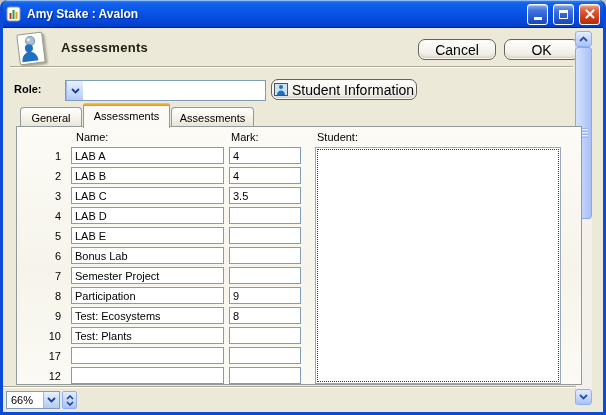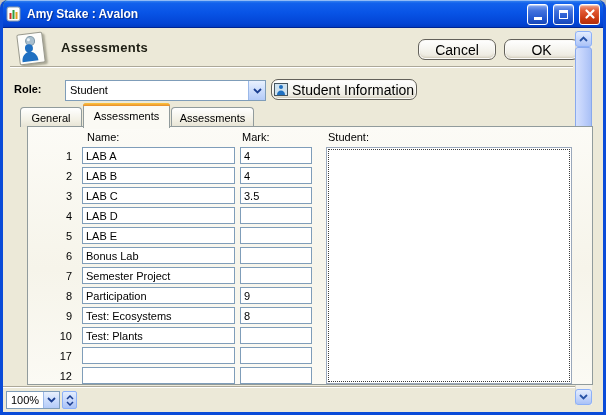--- a/index.html
+++ b/index.html
@@ -62,21 +62,21 @@
   }
   .tab.active::before{
     content:"";position:absolute;left:-1px;right:-1px;top:-1px;height:3px;
     background:linear-gradient(180deg,#ffc73c,#e68b2c);border-radius:3px 3px 0 0;
   }
   .tab-general{left:17px;width:62px;}
   .tab-assessments{left:80px;width:87px;}
   .tab-attachments{left:168px;width:83px;}
   
   .panel{
-    position:absolute;left:24px;top:98px;width:566px;height:259px;z-index:2;
+    position:absolute;left:13px;top:98px;width:566px;height:259px;z-index:2;
     border:1px solid #919b9c;background:linear-gradient(180deg,#fcfbf6 0%,#f6f4ea 55%,#fbfaf4 100%);
   }
   .col-header{position:absolute;top:4px;color:#000;}
   .h-name{left:59px;}
   .h-mark{left:214px;}
   .h-comments{left:300px;}
   .trow{position:absolute;left:0;width:100%;height:20px;}
   .rownum{position:absolute;left:14px;top:3px;width:30px;text-align:right;}
   .xp-input{
     position:absolute;top:0;height:17px;border:1px solid #7f9db9;background:#fff;
@@ -162,21 +162,20 @@
     <div class="xp-btn btn-cancel">
       <span>Cancel</span>
     </div>
     <div class="xp-btn btn-ok">
       <span>OK</span>
     </div>
     <div class="divider"></div>
 
     <div class="role-label">Role:</div>
     <div class="combo">
-      <span class="combo-text">Student</span>
       <span class="combo-btn">
         <svg width="9" height="6" viewBox="0 0 9 6">
             <path d="M1 1l3.5 3.5L8 1" fill="none" stroke="#1b3e91" stroke-width="1.8"></path>
           </svg>
       </span>
     </div>
     <div class="xp-btn btn-sinfo">
       <span class="mini-person">
         <svg width="10" height="11" viewBox="0 0 10 11">
             <circle cx="5" cy="3" r="2" fill="#1f70c1"></circle>
@@ -283,21 +282,21 @@
       </div>
       <div class="sb-btn sb-down">
         <svg width="9" height="6" viewBox="0 0 9 6">
             <path d="M1 1l3.5 3.5L8 1" fill="none" stroke="#2753a6" stroke-width="1.8"></path>
           </svg>
       </div>
     </div>
 
     <div class="statusbar">
       <div class="zoom-combo">
-        <span class="zoom-value">100%</span>
+        <span class="zoom-value">66%</span>
         <span class="zoom-drop">
           <svg width="9" height="6" viewBox="0 0 9 6">
               <path d="M1 1l3.5 3.5L8 1" fill="none" stroke="#1b3e91" stroke-width="1.8"></path>
             </svg>
         </span>
       </div>
       <div class="zoom-spinner">
         <svg width="8" height="5" viewBox="0 0 8 5">
             <path d="M1 4l3-3 3 3" fill="none" stroke="#1b3e91" stroke-width="1.5"></path>
           </svg>

